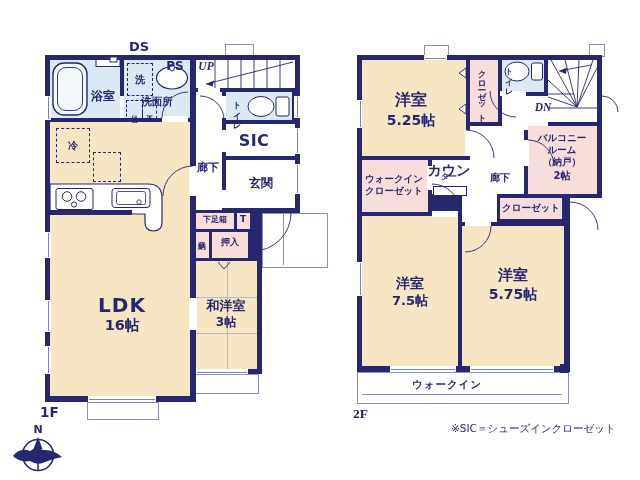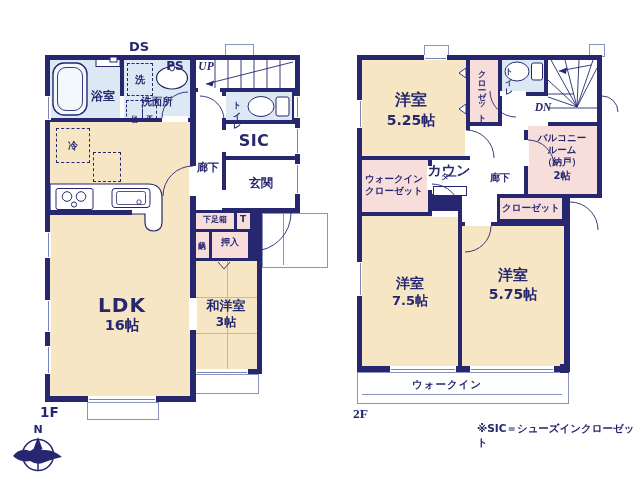--- a/index.html
+++ b/index.html
@@ -18,21 +18,21 @@
        white-space:nowrap;line-height:1.1;z-index:35;}
   .lblv{position:absolute;font-weight:600;writing-mode:vertical-rl;text-orientation:upright;
         line-height:1;letter-spacing:1px;z-index:35;}
   .fl{position:absolute;font-weight:700;font-size:13.5px;z-index:35;}
   .serif-i{font-family:"Liberation Serif","DejaVu Serif",serif;font-style:italic;font-weight:700;}
   .dash{position:absolute;border:1px dashed #26276f;z-index:20;display:flex;
         align-items:center;justify-content:center;}
   .svgov{position:absolute;left:0;top:0;z-index:30;}
   .wm{position:absolute;left:206px;top:227px;font-size:19.5px;font-weight:700;letter-spacing:1px;
       color:#e3dfd7;white-space:nowrap;z-index:40;}
-  .foot{position:absolute;left:477px;top:422px;font-size:10.5px;font-weight:700;z-index:35;}
+  .foot{position:absolute;left:451px;top:422px;font-size:10.5px;font-weight:400;z-index:35;}
   .line{position:absolute;background:#8a93bd;z-index:16;}
   .deskoutl{position:absolute;background:#fff;border:1px solid #26276f;z-index:16;}
 </style>
 </head>
 <body>
 
 <div class="plan">
 
   <div class="wall" style="left:45px;top:55px;width:151px;height:347px;"></div>
   <div class="wall" style="left:192px;top:55px;width:70px;height:319px;"></div>

